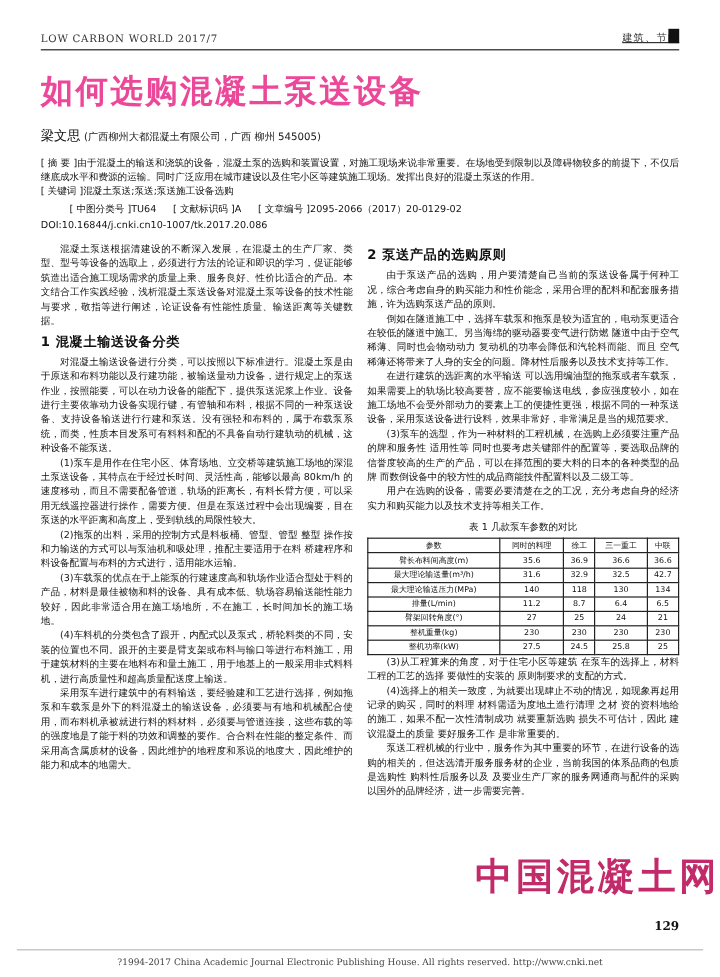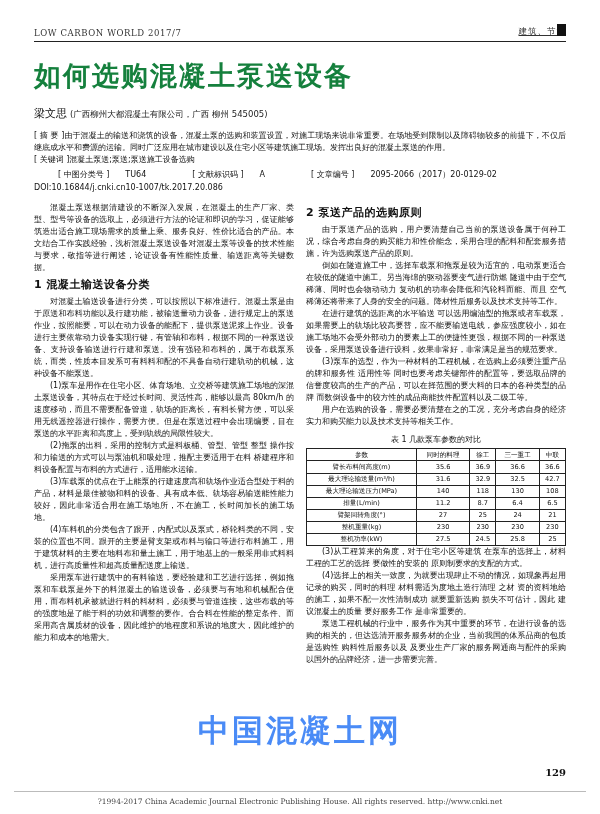--- a/index.html
+++ b/index.html
@@ -34,42 +34,42 @@
   .hdr-right .blk {
     position:absolute; right:0; top:-2px;
     width:9px; height:12px; background:#111;
   }
   
   .title {
     margin-top:16px;
     font-size:27px;
     font-weight:bold;
     letter-spacing:2px;
-    color:#15803d;
+    color:#ec4899;
     font-family:"DejaVu Sans","Liberation Sans",sans-serif;
   }
   .byline {
     margin-top:12px;
     font-size:9.5px;
     color:#111;
   }
   .byline .nm { font-size:11px; }
   .byline .aff { font-size:8.5px; color:#222; }
   
   .meta {
     margin-top:9px;
     font-size:8px;
     line-height:1.45;
     color:#111;
     text-align:justify;
   }
   .meta p { margin:0 0 1px 0; }
   .ids {
     margin-top:3px;
-    display:flex; gap:16px; font-size:8px;
+    display:flex; gap:0px; font-size:8px;
     border-top:0;
     padding-left:24px;
   }
   .ids span { white-space:nowrap; }
   .ids .sep { display:inline-block; width:14px; }
   .doi { font-size:8px; margin-top:2px; }
   
   .cols {
     margin-top:8px;
     display:flex;
@@ -105,24 +105,24 @@
     text-align:center;
     line-height:1.25;
   }
   table th { font-weight:normal; }
   table td.lbl { text-align:center; }
   
   .wm {
     position:absolute;
     left:0; right:0;
     bottom:62px;
-    text-align:center;
+    text-align:right;
     font-size:31px;
     font-weight:bold;
-    color:#3b82f6;
+    color:#be185d;
     letter-spacing:3px;
     opacity:.92;
     font-family:Liberation Mono, monospace;
   }
   
   .pgno {
     position:absolute;
     right:34px; bottom:36px;
     font-size:10px; font-weight:bold; color:#111;
     font-family:"DejaVu Serif","Liberation Serif",serif;
@@ -220,21 +220,21 @@
             <td>31.6</td>
             <td>32.9</td>
             <td>32.5</td>
             <td>42.7</td>
           </tr>
           <tr>
             <td class="lbl">最大理论输送压力(MPa)</td>
             <td>140</td>
             <td>118</td>
             <td>130</td>
-            <td>108</td>
+            <td>134</td>
           </tr>
           <tr>
             <td class="lbl">排量(L/min)</td>
             <td>11.2</td>
             <td>8.7</td>
             <td>6.4</td>
             <td>6.5</td>
           </tr>
           <tr>
             <td class="lbl">臂架回转角度(°)</td>

